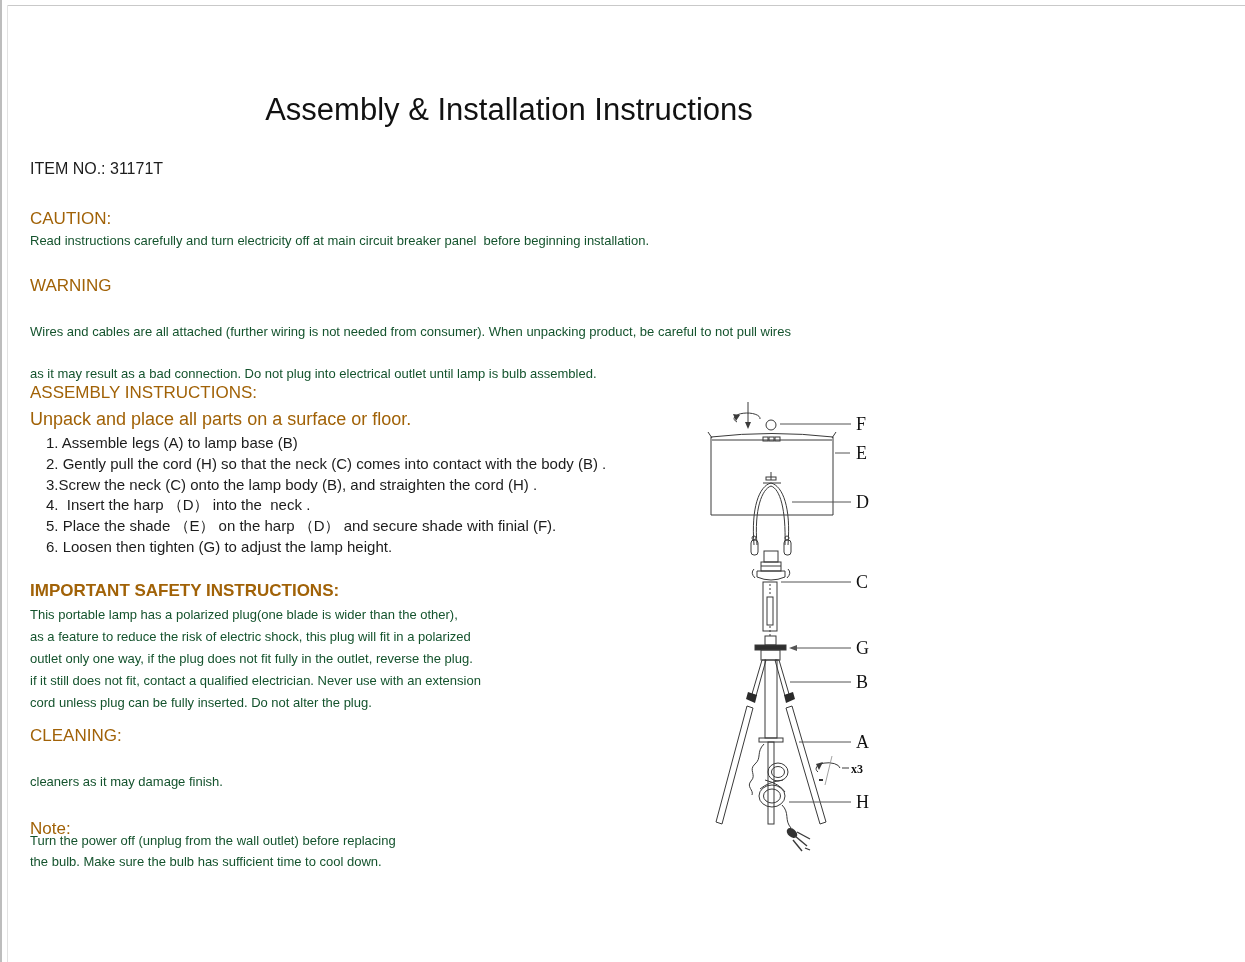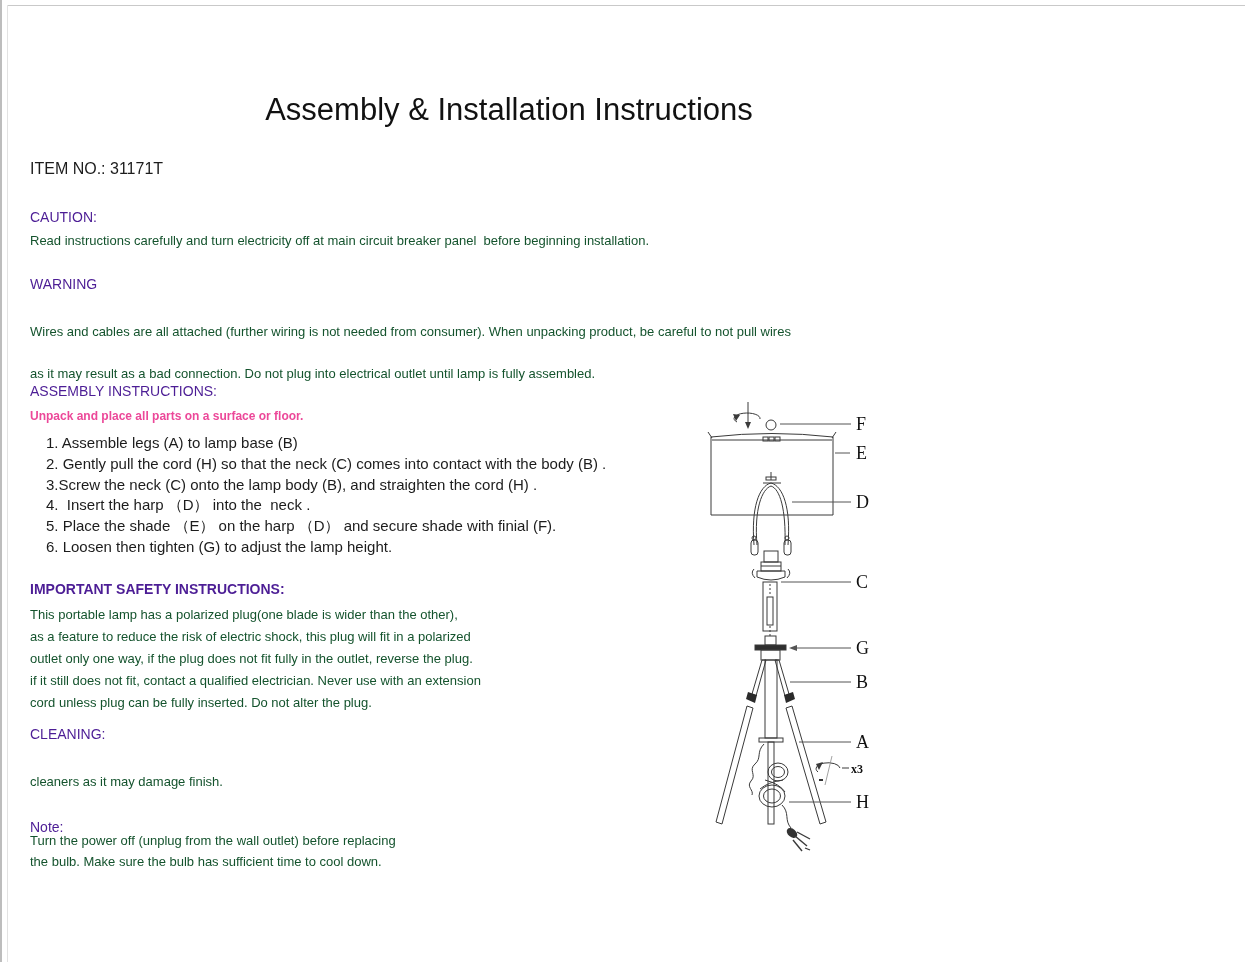--- a/index.html
+++ b/index.html
@@ -11,23 +11,23 @@
   .page{position:relative;width:1245px;height:962px;background:#fff;}
   .edge-strip{position:absolute;left:0;top:0;width:2px;height:962px;background:#bdbdbd;}
   .border-top{position:absolute;left:8px;top:5px;width:1237px;height:1px;background:#c9c9c9;}
   .border-left{position:absolute;left:7px;top:5px;width:1px;height:957px;background:#e2e2e2;}
   .abs{position:absolute;}
   .title{
     left:0;top:92px;width:1018px;text-align:center;
     font-size:31px;letter-spacing:0px;color:#111;
   }
   .item-no{left:30px;top:160px;font-size:16px;}
-  .h-sec{font-size:14px;color:#4c1d95;}
+  .h-sec{font-size:17px;color:#a16207;}
   .h-bold{font-weight:bold;}
-  .h-sub{font-size:12px;font-weight:700;color:#ec4899;}
+  .h-sub{font-size:18px;font-weight:400;color:#a16207;}
   .body-txt{font-size:13px;color:#14532d;}
   .ln21 div{line-height:21px;height:21px;white-space:pre;margin-top:21px;}
   .ln22 div{line-height:22px;height:22px;white-space:pre;}
   .ln20 div{line-height:20.5px;height:20.5px;white-space:pre;}
   .steps div{line-height:20.8px;height:20.8px;white-space:pre;font-size:15px;}
   svg text{font-family:"Liberation Serif","DejaVu Serif",serif;}
   .dlabel{font-size:18px;fill:#111;}
   .dsmall{font-size:12px;font-weight:bold;fill:#111;}
 </style>
 </head>
@@ -40,21 +40,21 @@
 
   <div class="abs title">Assembly &amp; Installation Instructions</div>
   <div class="abs item-no">ITEM NO.: 31171T</div>
 
   <div class="abs h-sec" style="left:30px;top:209px;">CAUTION:</div>
   <div class="abs body-txt" style="left:30px;top:233px;white-space:pre;">Read instructions carefully and turn electricity off at main circuit breaker panel  before beginning installation.</div>
 
   <div class="abs h-sec" style="left:30px;top:276px;">WARNING</div>
   <div class="abs body-txt ln21" style="left:30px;top:300px;">
     <div>Wires and cables are all attached (further wiring is not needed from consumer). When unpacking product, be careful to not pull wires</div>
-    <div>as it may result as a bad connection. Do not plug into electrical outlet until lamp is fully assembled.</div>
+    <div>as it may result as a bad connection. Do not plug into electrical outlet until lamp is bulb assembled.</div>
   </div>
 
   <div class="abs h-sec" style="left:30px;top:383px;">ASSEMBLY INSTRUCTIONS:</div>
   <div class="abs h-sub" style="left:30px;top:409px;">Unpack and place all parts on a surface or floor.</div>
   <div class="abs steps" style="left:46px;top:433px;">
     <div>1. Assemble legs (A) to lamp base (B)</div>
     <div>2. Gently pull the cord (H) so that the neck (C) comes into contact with the body (B) .</div>
     <div>3.Screw the neck (C) onto the lamp body (B), and straighten the cord (H) .</div>
     <div>4.  Insert the harp （D） into the  neck .</div>
     <div>5. Place the shade （E） on the harp （D） and secure shade with finial (F).</div>

